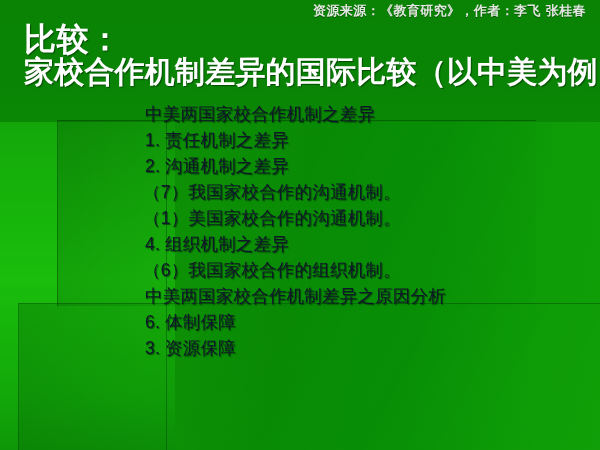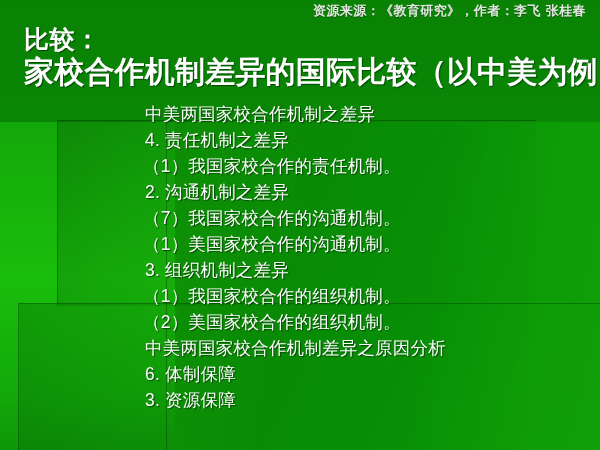--- a/index.html
+++ b/index.html
@@ -109,39 +109,39 @@
     top: 24px;
     width: 560px;
   }
   .title-line {
     color: #ffffff;
     font-weight: 700;
     white-space: nowrap;
     text-shadow: 1px 1px 1px rgba(0,55,0,0.75);
   }
   .title-line-1 {
-    font-size: 25px;
+    font-size: 32px;
     line-height: 30px;
     letter-spacing: 0.5px;
   }
   .title-line-2 {
     font-size: 30px;
     line-height: 36px;
     letter-spacing: 0.2px;
   }
 
   
   .body-list {
     position: absolute;
     left: 145px;
     top: 101px;
     width: 440px;
   }
   .body-line {
-    color: #ffffff;
+    color: #0f172a;
     font-size: 17.5px;
     line-height: 26px;
     white-space: nowrap;
     letter-spacing: 0.2px;
     text-shadow: 1px 1px 1px rgba(0,52,0,0.8);
   }
   .body-line.indent {
     margin-left: -2px;
   }
 </style>
@@ -160,26 +160,24 @@
 
   <div class="source-line">资源来源：《教育研究》，作者：李飞 张桂春</div>
 
   <div class="title-block">
     <div class="title-line title-line-1">比较：</div>
     <div class="title-line title-line-2">家校合作机制差异的国际比较（以中美为例）</div>
   </div>
 
   <div class="body-list" id="body-list">
       <div class="body-line">中美两国家校合作机制之差异</div>
-      <div class="body-line">4. 责任机制之差异</div>
-      <div class="body-line indent">（1）我国家校合作的责任机制。</div>
+      <div class="body-line">1. 责任机制之差异</div>
       <div class="body-line">2. 沟通机制之差异</div>
       <div class="body-line indent">（7）我国家校合作的沟通机制。</div>
       <div class="body-line indent">（1）美国家校合作的沟通机制。</div>
-      <div class="body-line">3. 组织机制之差异</div>
-      <div class="body-line indent">（1）我国家校合作的组织机制。</div>
-      <div class="body-line indent">（2）美国家校合作的组织机制。</div>
+      <div class="body-line">4. 组织机制之差异</div>
+      <div class="body-line indent">（6）我国家校合作的组织机制。</div>
       <div class="body-line">中美两国家校合作机制差异之原因分析</div>
       <div class="body-line">6. 体制保障</div>
       <div class="body-line">3. 资源保障</div>
     </div>
 
 </div>
 
 </body></html>

